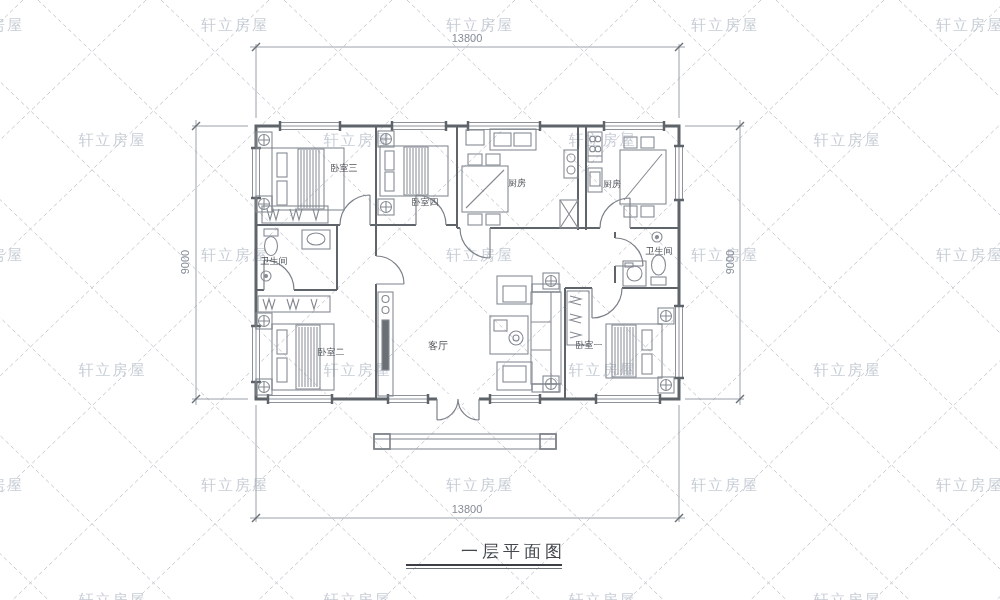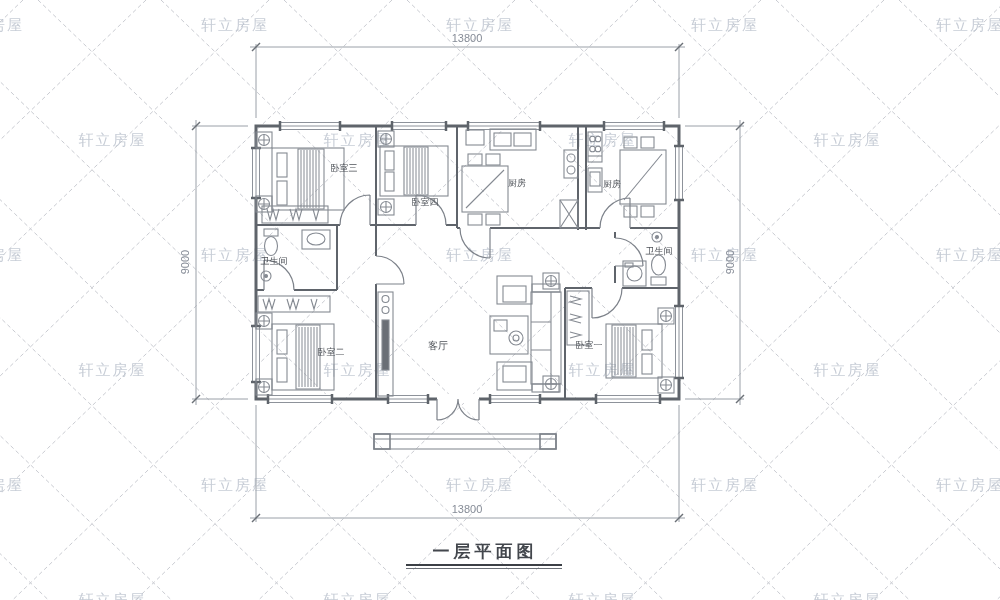--- a/index.html
+++ b/index.html
@@ -1,21 +1,21 @@
 <!DOCTYPE html>
 <html><head>
 <meta charset="utf-8">
 <style>
   html,body{margin:0;padding:0;background:#ffffff;}
   body{font-family:"Liberation Sans", sans-serif;}
   .canvas{position:relative;width:1000px;height:600px;overflow:hidden;background:#fff;}
   .canvas svg{position:absolute;left:0;top:0;}
   .wm-text{font-size:15px;letter-spacing:2px;opacity:.8;}
-  .title-block{position:absolute;left:404px;top:540px;width:162px;text-align:center;
-    font-size:17px;letter-spacing:4px;color:#43474d;font-weight:bold;}
+  .title-block{position:absolute;left:404px;top:540px;width:162px;text-align:right;
+    font-size:17px;letter-spacing:4px;color:#43474d;}
   .title-rule-thick{position:absolute;left:406px;top:564px;width:156px;height:2px;background:#3c4046;}
   .title-rule-thin{position:absolute;left:406px;top:568px;width:156px;height:1px;background:#6a6f76;}
   .room-label{font-size:9px;fill:#4e5258;}
   .room-label.big{font-size:10px;}
   .dim-text{font-size:11px;fill:#868c97;}
 </style>
 </head>
 <body>
 
 <div class="canvas">

